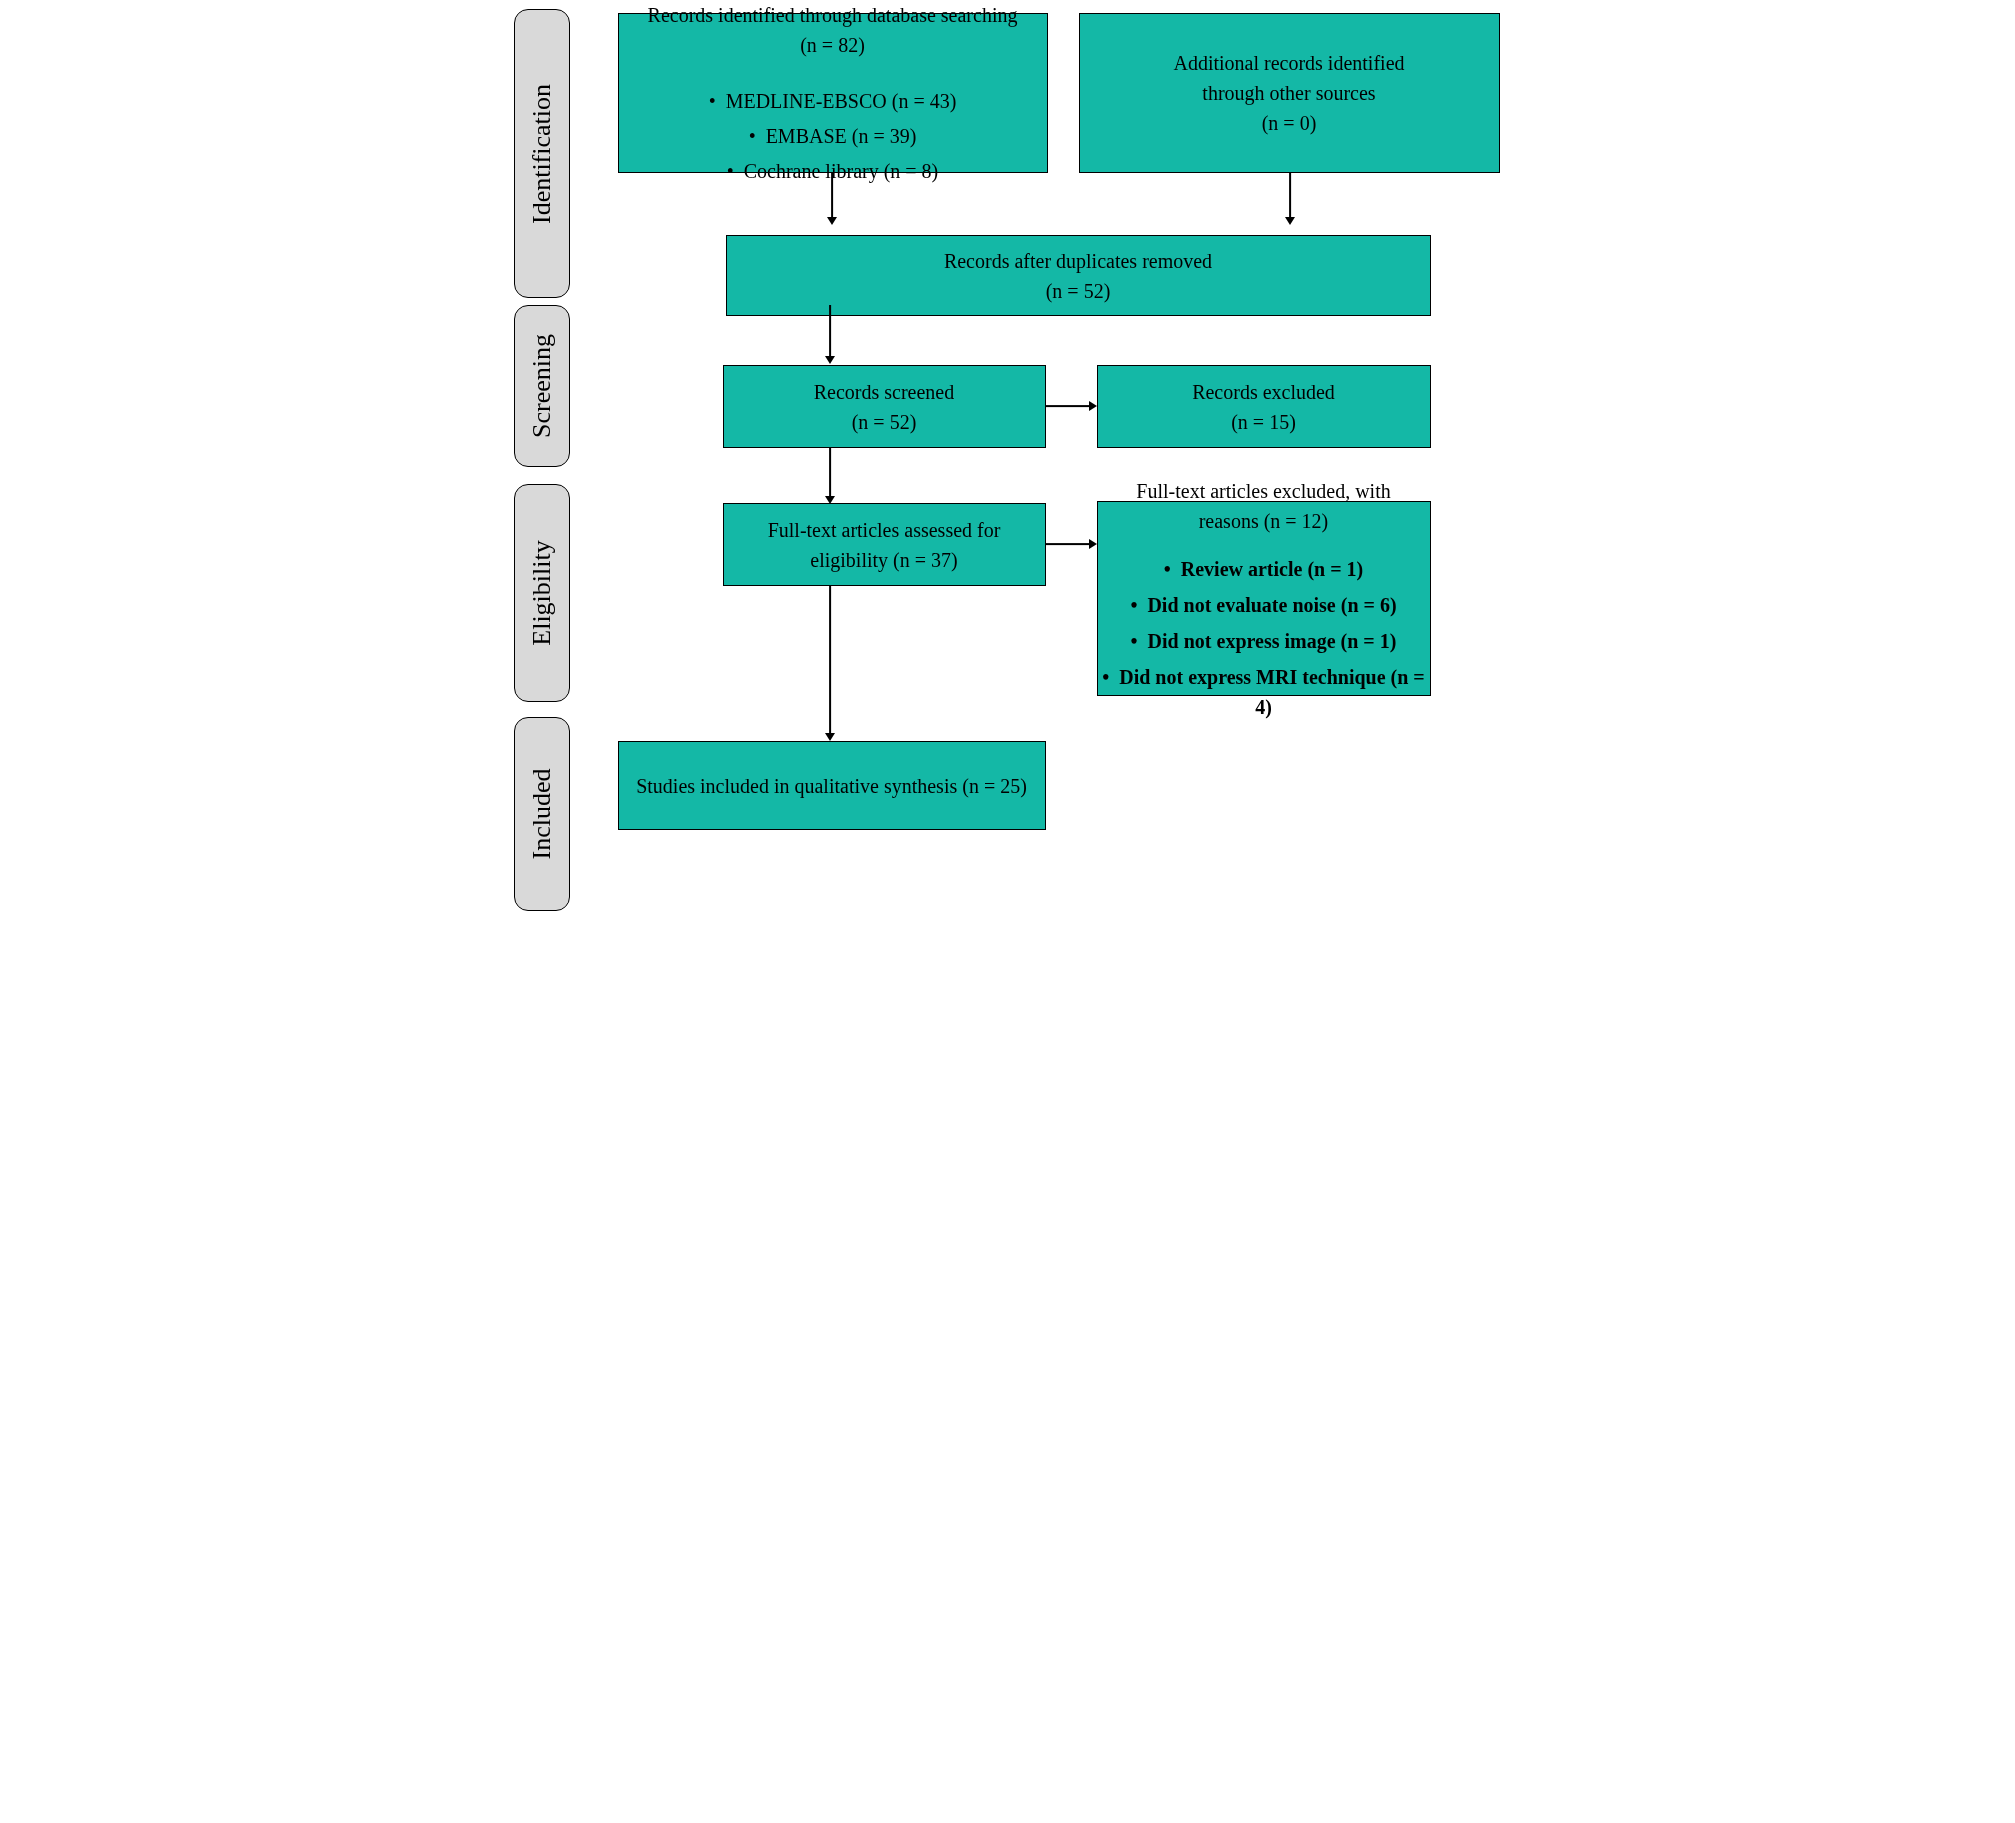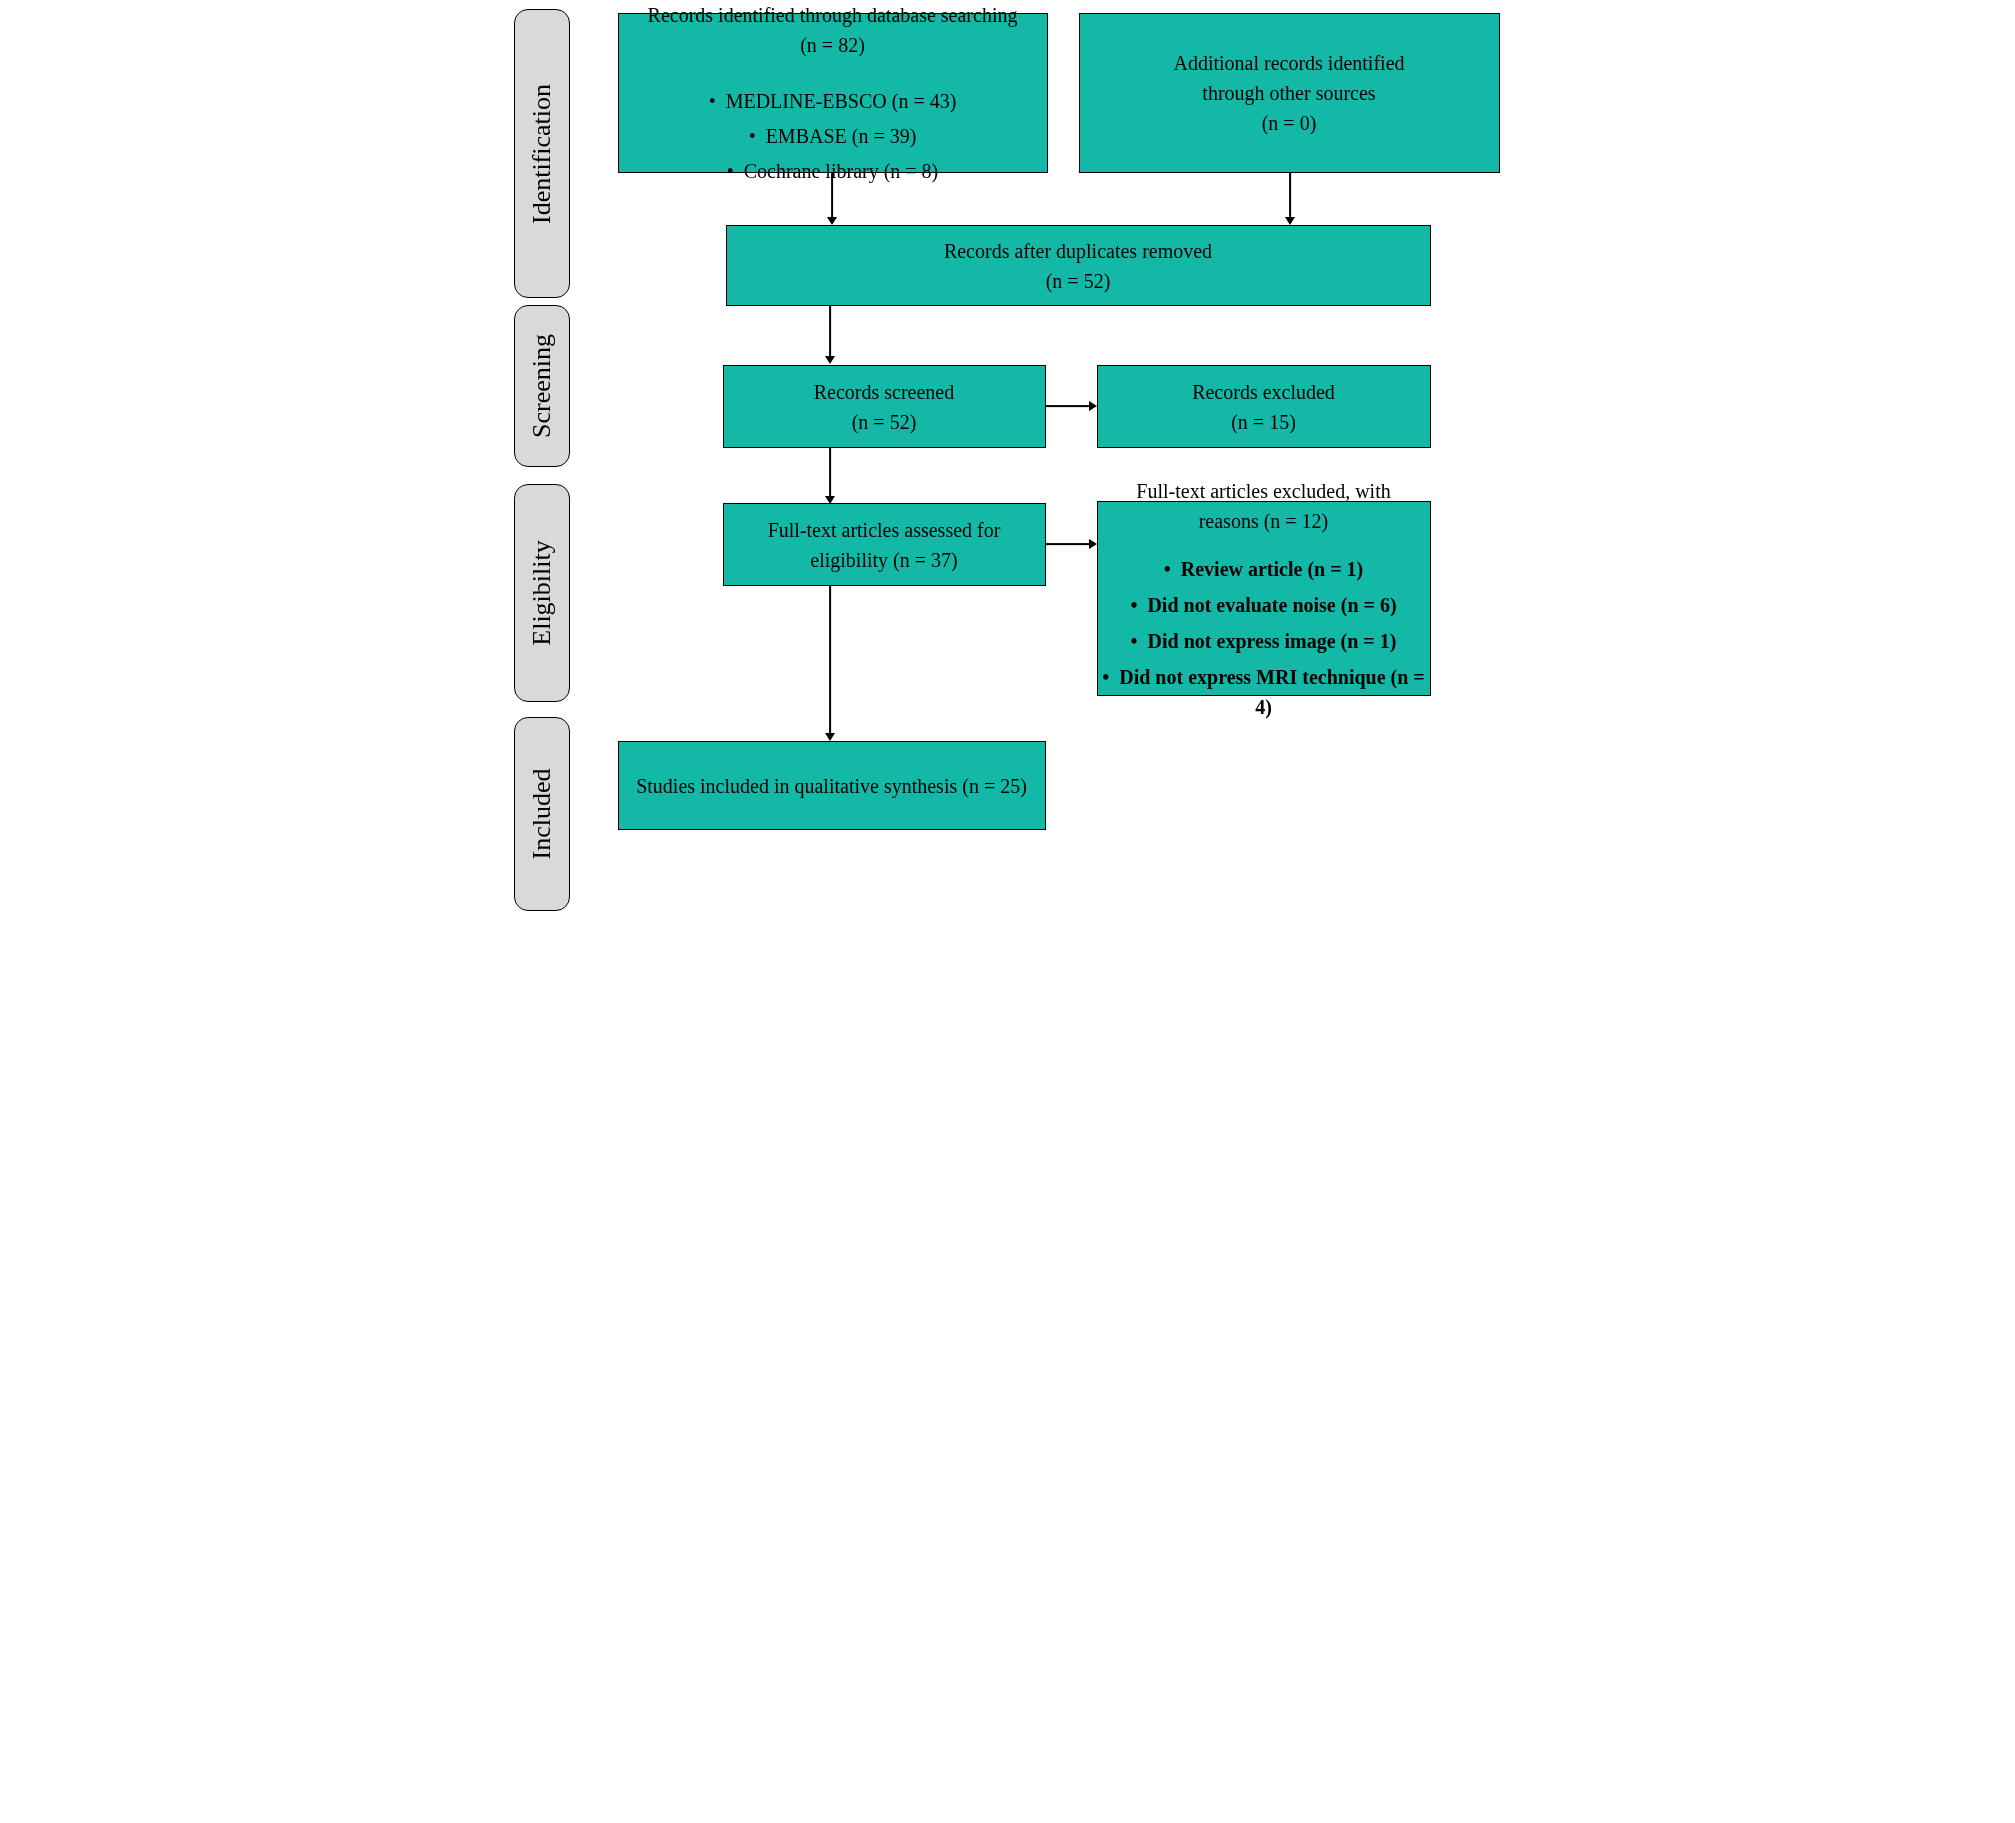--- a/index.html
+++ b/index.html
@@ -115,21 +115,21 @@
   }
 
   
   #stage-identification { top: 9px;   height: 289px; }
   #stage-screening      { top: 305px;  height: 162px; }
   #stage-eligibility    { top: 484px;  height: 218px; }
   #stage-included       { top: 717px; height: 194px; }
 
   #box-records-identified { left: 114px;  top: 13px;   width: 430px;  height: 160px; padding: 4.7px 7px; }
   #box-additional-records { left: 575px;  top: 13px;   width: 421px;  height: 160px; }
-  #box-duplicates-removed { left: 222px;  top: 225px;  width: 705px; height: 81px; }
+  #box-duplicates-removed { left: 222px;  top: 235px;  width: 705px; height: 81px; }
   #box-records-screened   { left: 219px;  top: 365px;  width: 323px;  height: 83px; }
   #box-records-excluded   { left: 593px; top: 365px;  width: 334px;  height: 83px; }
   #box-fulltext-assessed  { left: 219px;  top: 503px;  width: 323px;  height: 83px; }
   #box-fulltext-excluded  { left: 593px; top: 501px;  width: 334px;  height: 195px; padding: 4.7px 2.4px; }
   #box-studies-included   { left: 114px;  top: 741px; width: 428px;  height: 89px; }
 
   #arrow-identified-down { left: 323px;  top: 173px; height: 52px;  }
   #arrow-additional-down { left: 781px; top: 173px; height: 52px;  }
   #arrow-duplicates-down { left: 321px;  top: 305px; height: 59px; }
   #arrow-screened-down   { left: 321px;  top: 448px; height: 56px;  }

